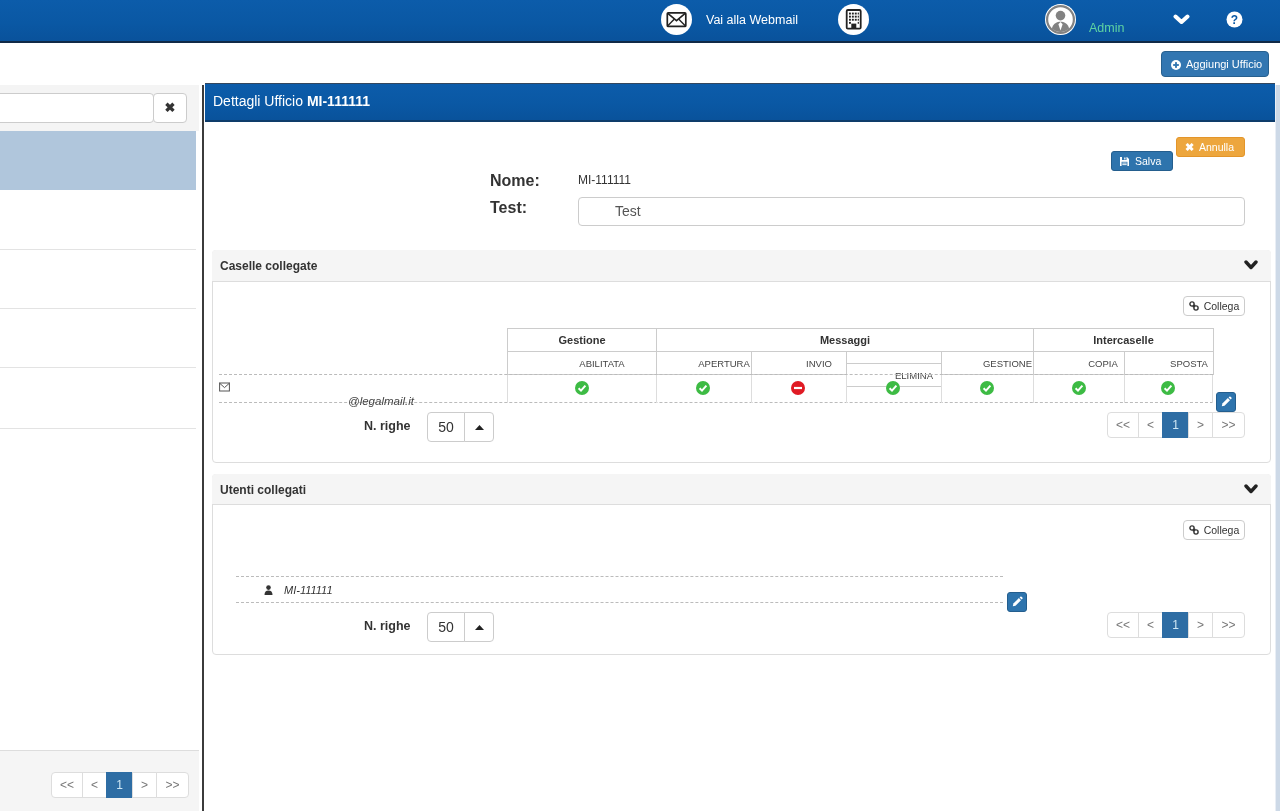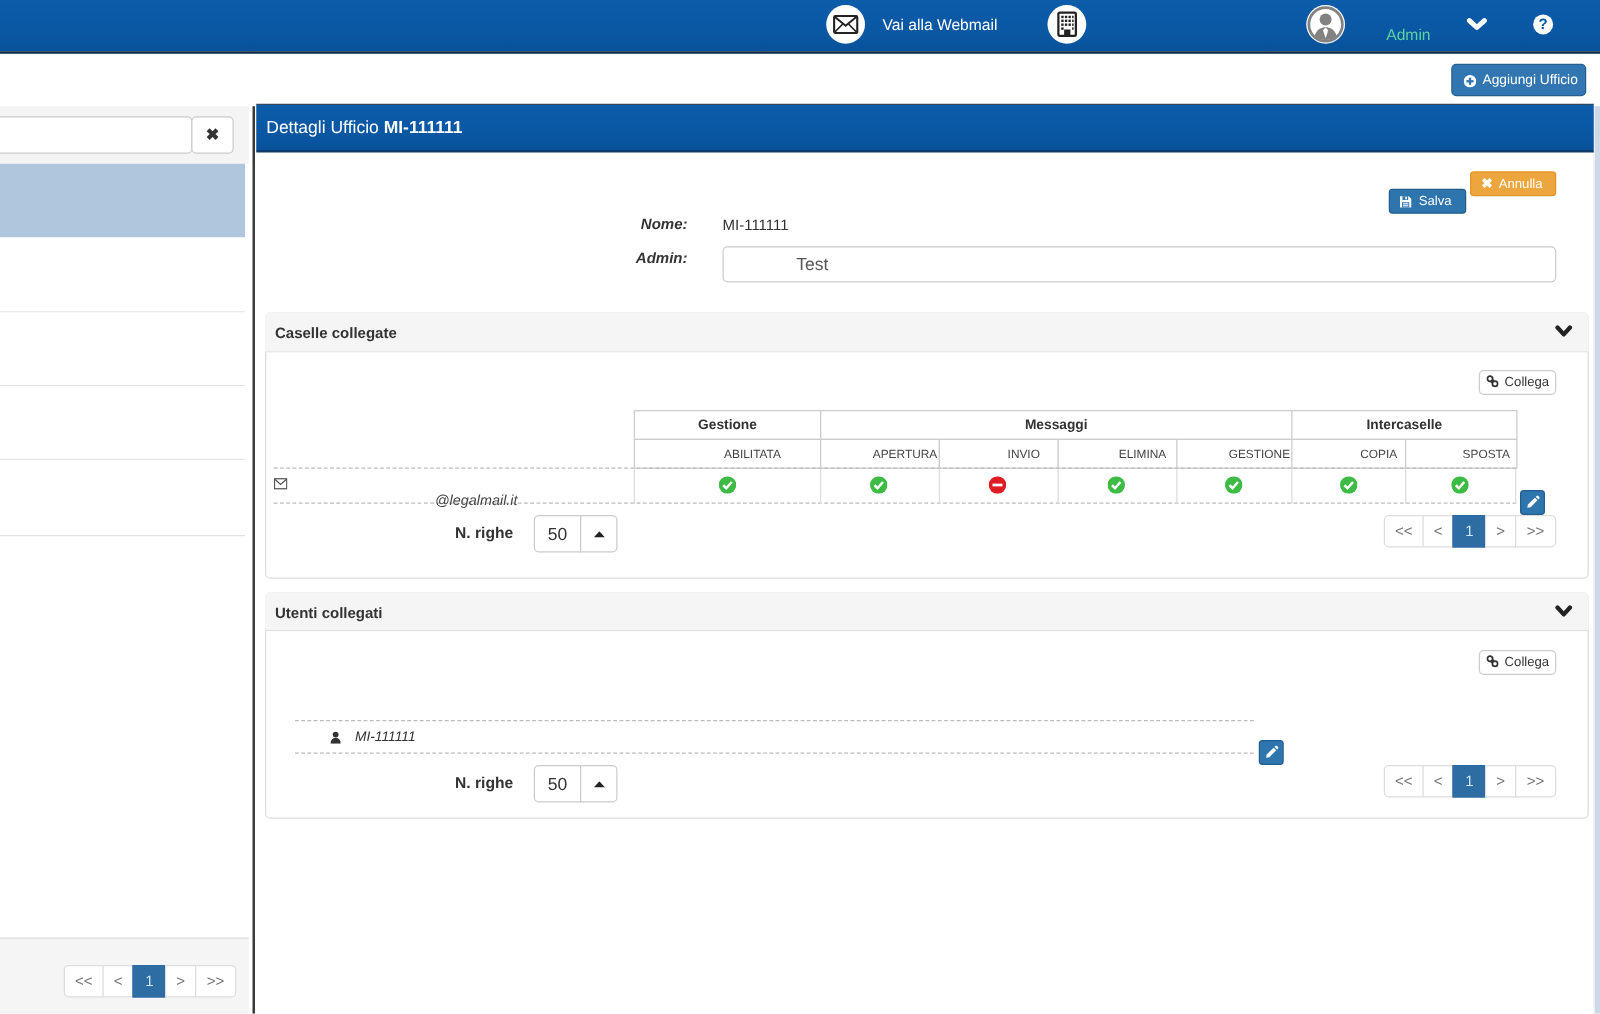--- a/index.html
+++ b/index.html
@@ -5,21 +5,21 @@
   * { margin:0; padding:0; box-sizing:border-box; }
   html,body { width:1280px; height:811px; overflow:hidden; background:#fff;
     font-family:"Liberation Sans", sans-serif; }
   #page { position:relative; width:1280px; height:811px; background:#fff; }
   .abs { position:absolute; }
 
   
   #navbar { left:0; top:0; width:1280px; height:43px; background:linear-gradient(180deg,#0c5caa 0%,#0a58a4 55%,#09529b 100%);
     border-bottom:2px solid #102a47; }
   .navtext { color:#fff; font-size:12.5px; }
-  #admintext { color:#5ed3a2; font-size:12.5px;margin-left:20px; }
+  #admintext { color:#5ed3a2; font-size:12.5px; }
 
   
   #btn-aggiungi { left:1161px; top:51px; width:108px; height:26px; background:#3276b1;
     border:1px solid #27608f; border-radius:4px; color:#fff; font-size:11px;
     line-height:24px; white-space:nowrap; }
 
   
   #searcharea { left:0; top:85px; width:199px; height:46px; background:#f4f4f4; }
   #searchinput { left:-30px; top:93px; width:184px; height:30px; background:#fff;
     border:1px solid #ccc; border-radius:4px; }
@@ -43,21 +43,21 @@
 
   
   .btn-blue { background:#2e74ad; border:1px solid #245e8e; border-radius:3px;
     color:#fff; font-size:10.5px; text-align:center;margin-top:14px; }
   .btn-orange { background:#eda63d; border:1px solid #e3952a; border-radius:3px;
     color:#fff; font-size:10.5px; text-align:center; }
   .btn-default { background:#fff; border:1px solid #ccc; border-radius:4px;
     color:#333; font-size:10.5px; text-align:center; }
 
   
-  .flabel { font-size:12px; font-weight:bold; color:#333; text-align:right; width:60px;font-style:italic; }
+  .flabel { font-size:16px; font-weight:bold; color:#333; width:60px; }
   #infoinput { left:578px; top:197px; width:667px; height:29px; border:1px solid #ccc;
     border-radius:4px; background:#fff; font-size:14px; color:#555; line-height:27px; }
 
   
   .panel { border:1px solid #ddd; border-radius:4px; background:#fff; }
   .panelheader { background:#f5f5f5; border-bottom:1px solid #ddd;
     border-radius:4px 4px 0 0; font-size:12px; font-weight:bold; color:#333; }
 
   
   .tcell { border:1px solid #ccc; text-align:center; color:#333; background:#fff; }
@@ -168,43 +168,43 @@
     </svg>
       <span class="abs" style="left:23px">Salva</span>
     </div>
   <div class="abs btn-orange" style="left:1176px;top:137px;width:69px;height:20px;line-height:18px;text-align:left">
       <b class="abs" style="left:8px;font-size:11px">✖</b>
       <span class="abs" style="left:22px">Annulla</span>
     </div>
 
   <div class="abs flabel" style="left:490px;top:172px">Nome:</div>
   <div class="abs" style="left:578px;top:173px;font-size:12px;color:#333">MI-111111</div>
-  <div class="abs flabel" style="left:490px;top:199px">Admin:</div>
-  <div class="abs" id="infoinput"><span style="margin-left:58px">Test</span></div>
+  <div class="abs flabel" style="left:490px;top:199px">Test:</div>
+  <div class="abs" id="infoinput"><span style="margin-left:36px">Test</span></div>
 
   <div class="abs panel" style="left:212px;top:250px;width:1059px;height:213px"></div>
   <div class="abs panelheader" style="left:212px;top:250px;width:1059px;height:32px;line-height:33px;padding-left:8px">Caselle collegate</div>
   <svg class="abs" style="left:1244px;top:260px" width="14" height="11" viewBox="0 0 14 11">
     <path d="M2 2 L7 7.5 L12 2" fill="none" stroke="#222" stroke-width="3.4" stroke-linecap="round" stroke-linejoin="round"></path>
   </svg>
   <div class="abs btn-default" style="left:1183px;top:296px;width:62px;height:20px;line-height:18px">
     <svg style="vertical-align:-1px;margin-right:5px" width="10" height="10" viewBox="0 0 10 10">
       <circle cx="3" cy="3" r="2.1" fill="none" stroke="#333" stroke-width="1.4"></circle>
       <circle cx="7" cy="7" r="2.1" fill="none" stroke="#333" stroke-width="1.4"></circle>
       <path d="M3.8 6.2 L6.2 3.8" stroke="#333" stroke-width="1.3"></path>
     </svg>Collega</div>
 
   <div class="abs tcell th1" style="left:507px;top:328px;width:150px;height:24px">Gestione</div>
   <div class="abs tcell th1" style="left:656px;top:328px;width:378px;height:24px">Messaggi</div>
   <div class="abs tcell th1" style="left:1033px;top:328px;width:181px;height:24px">Intercaselle</div>
 
   <div class="abs tcell th2" style="left:507px;top:351px;width:150px;height:24px">ABILITATA</div>
   <div class="abs tcell th2" style="left:656px;top:351px;width:96px;height:24px">APERTURA</div>
   <div class="abs tcell th2" style="left:751px;top:351px;width:96px;height:24px">INVIO</div>
-  <div class="abs tcell th2" style="left:846px;top:351px;width:96px;height:24px">ELIMINA</div>
+  <div class="abs tcell th2" style="left:846px;top:363px;width:96px;height:24px">ELIMINA</div>
   <div class="abs tcell th2" style="left:941px;top:351px;width:93px;height:24px">GESTIONE</div>
   <div class="abs tcell th2" style="left:1033px;top:351px;width:100px;height:24px">COPIA</div>
   <div class="abs tcell th2" style="left:1124px;top:351px;width:90px;height:24px">SPOSTA</div>
 
   <div class="abs" style="left:219px;top:374px;width:994px;height:29px;border-top:1px dashed #bbb;border-bottom:1px dashed #bbb"></div>
   <div class="abs vline" style="left:507px;top:375px;height:28px"></div>
   <div class="abs vline" style="left:656px;top:375px;height:28px"></div>
   <div class="abs vline" style="left:751px;top:375px;height:28px"></div>
   <div class="abs vline" style="left:846px;top:375px;height:28px"></div>
   <div class="abs vline" style="left:941px;top:375px;height:28px"></div>

